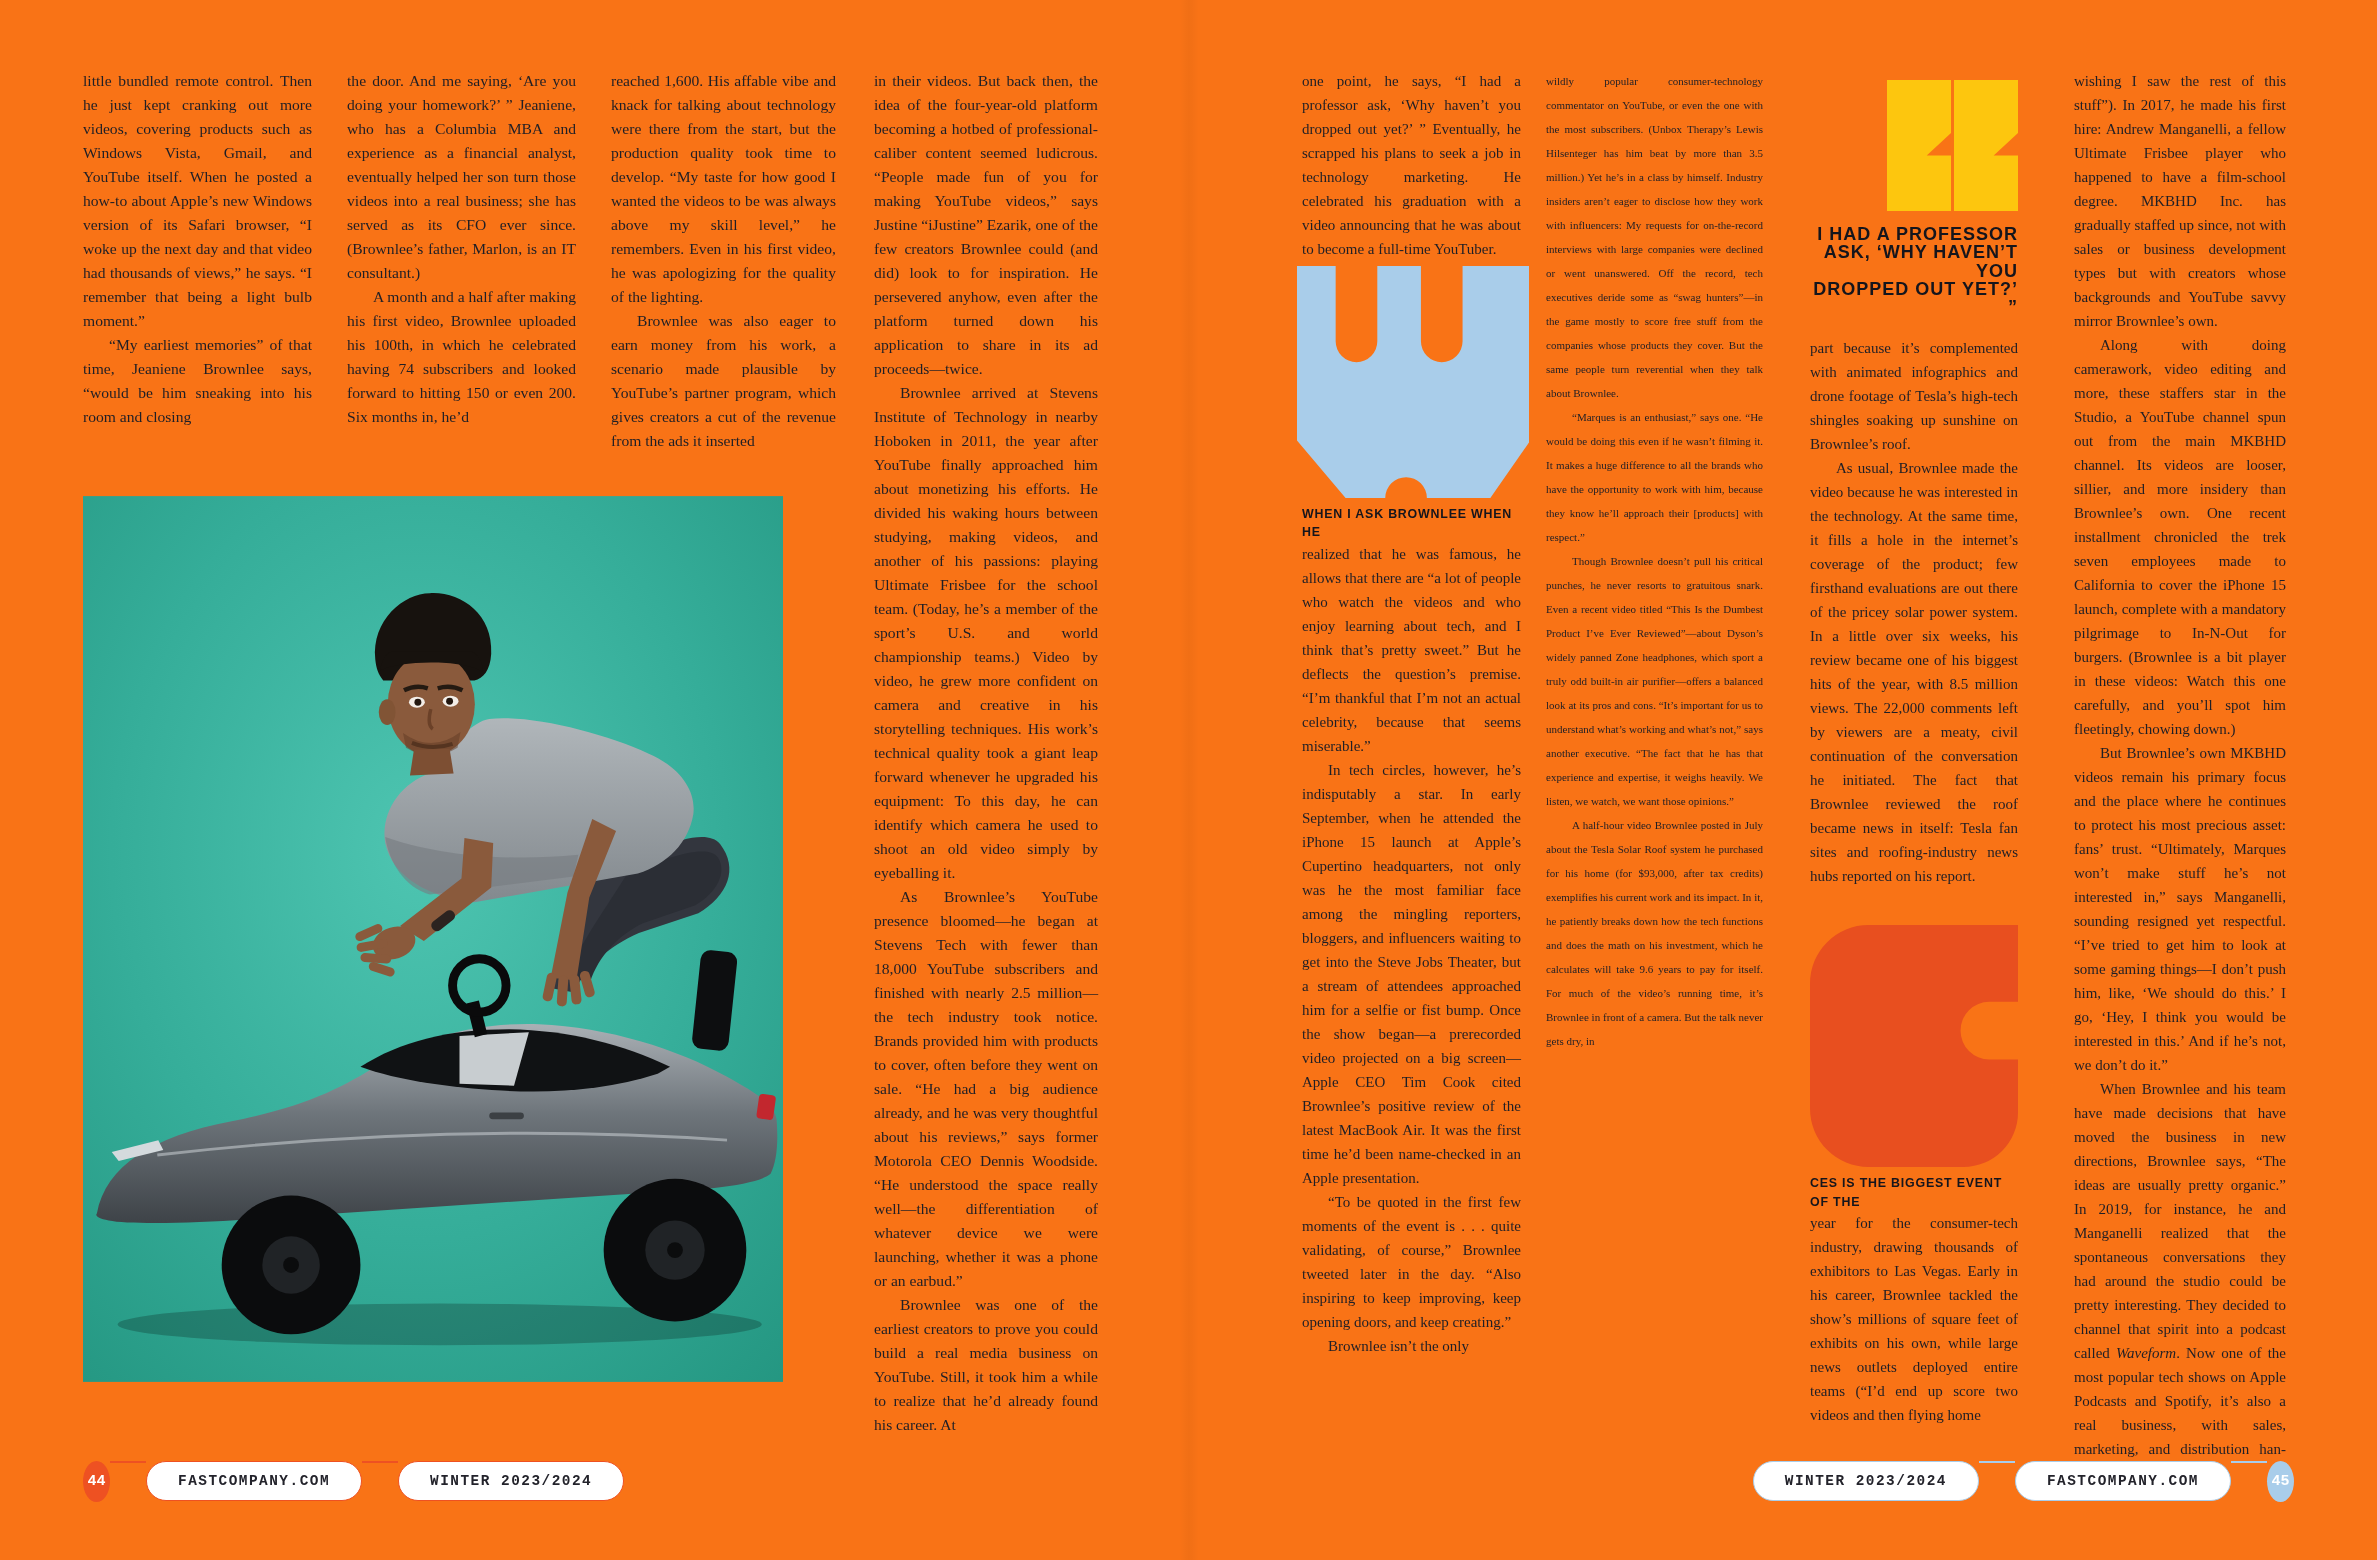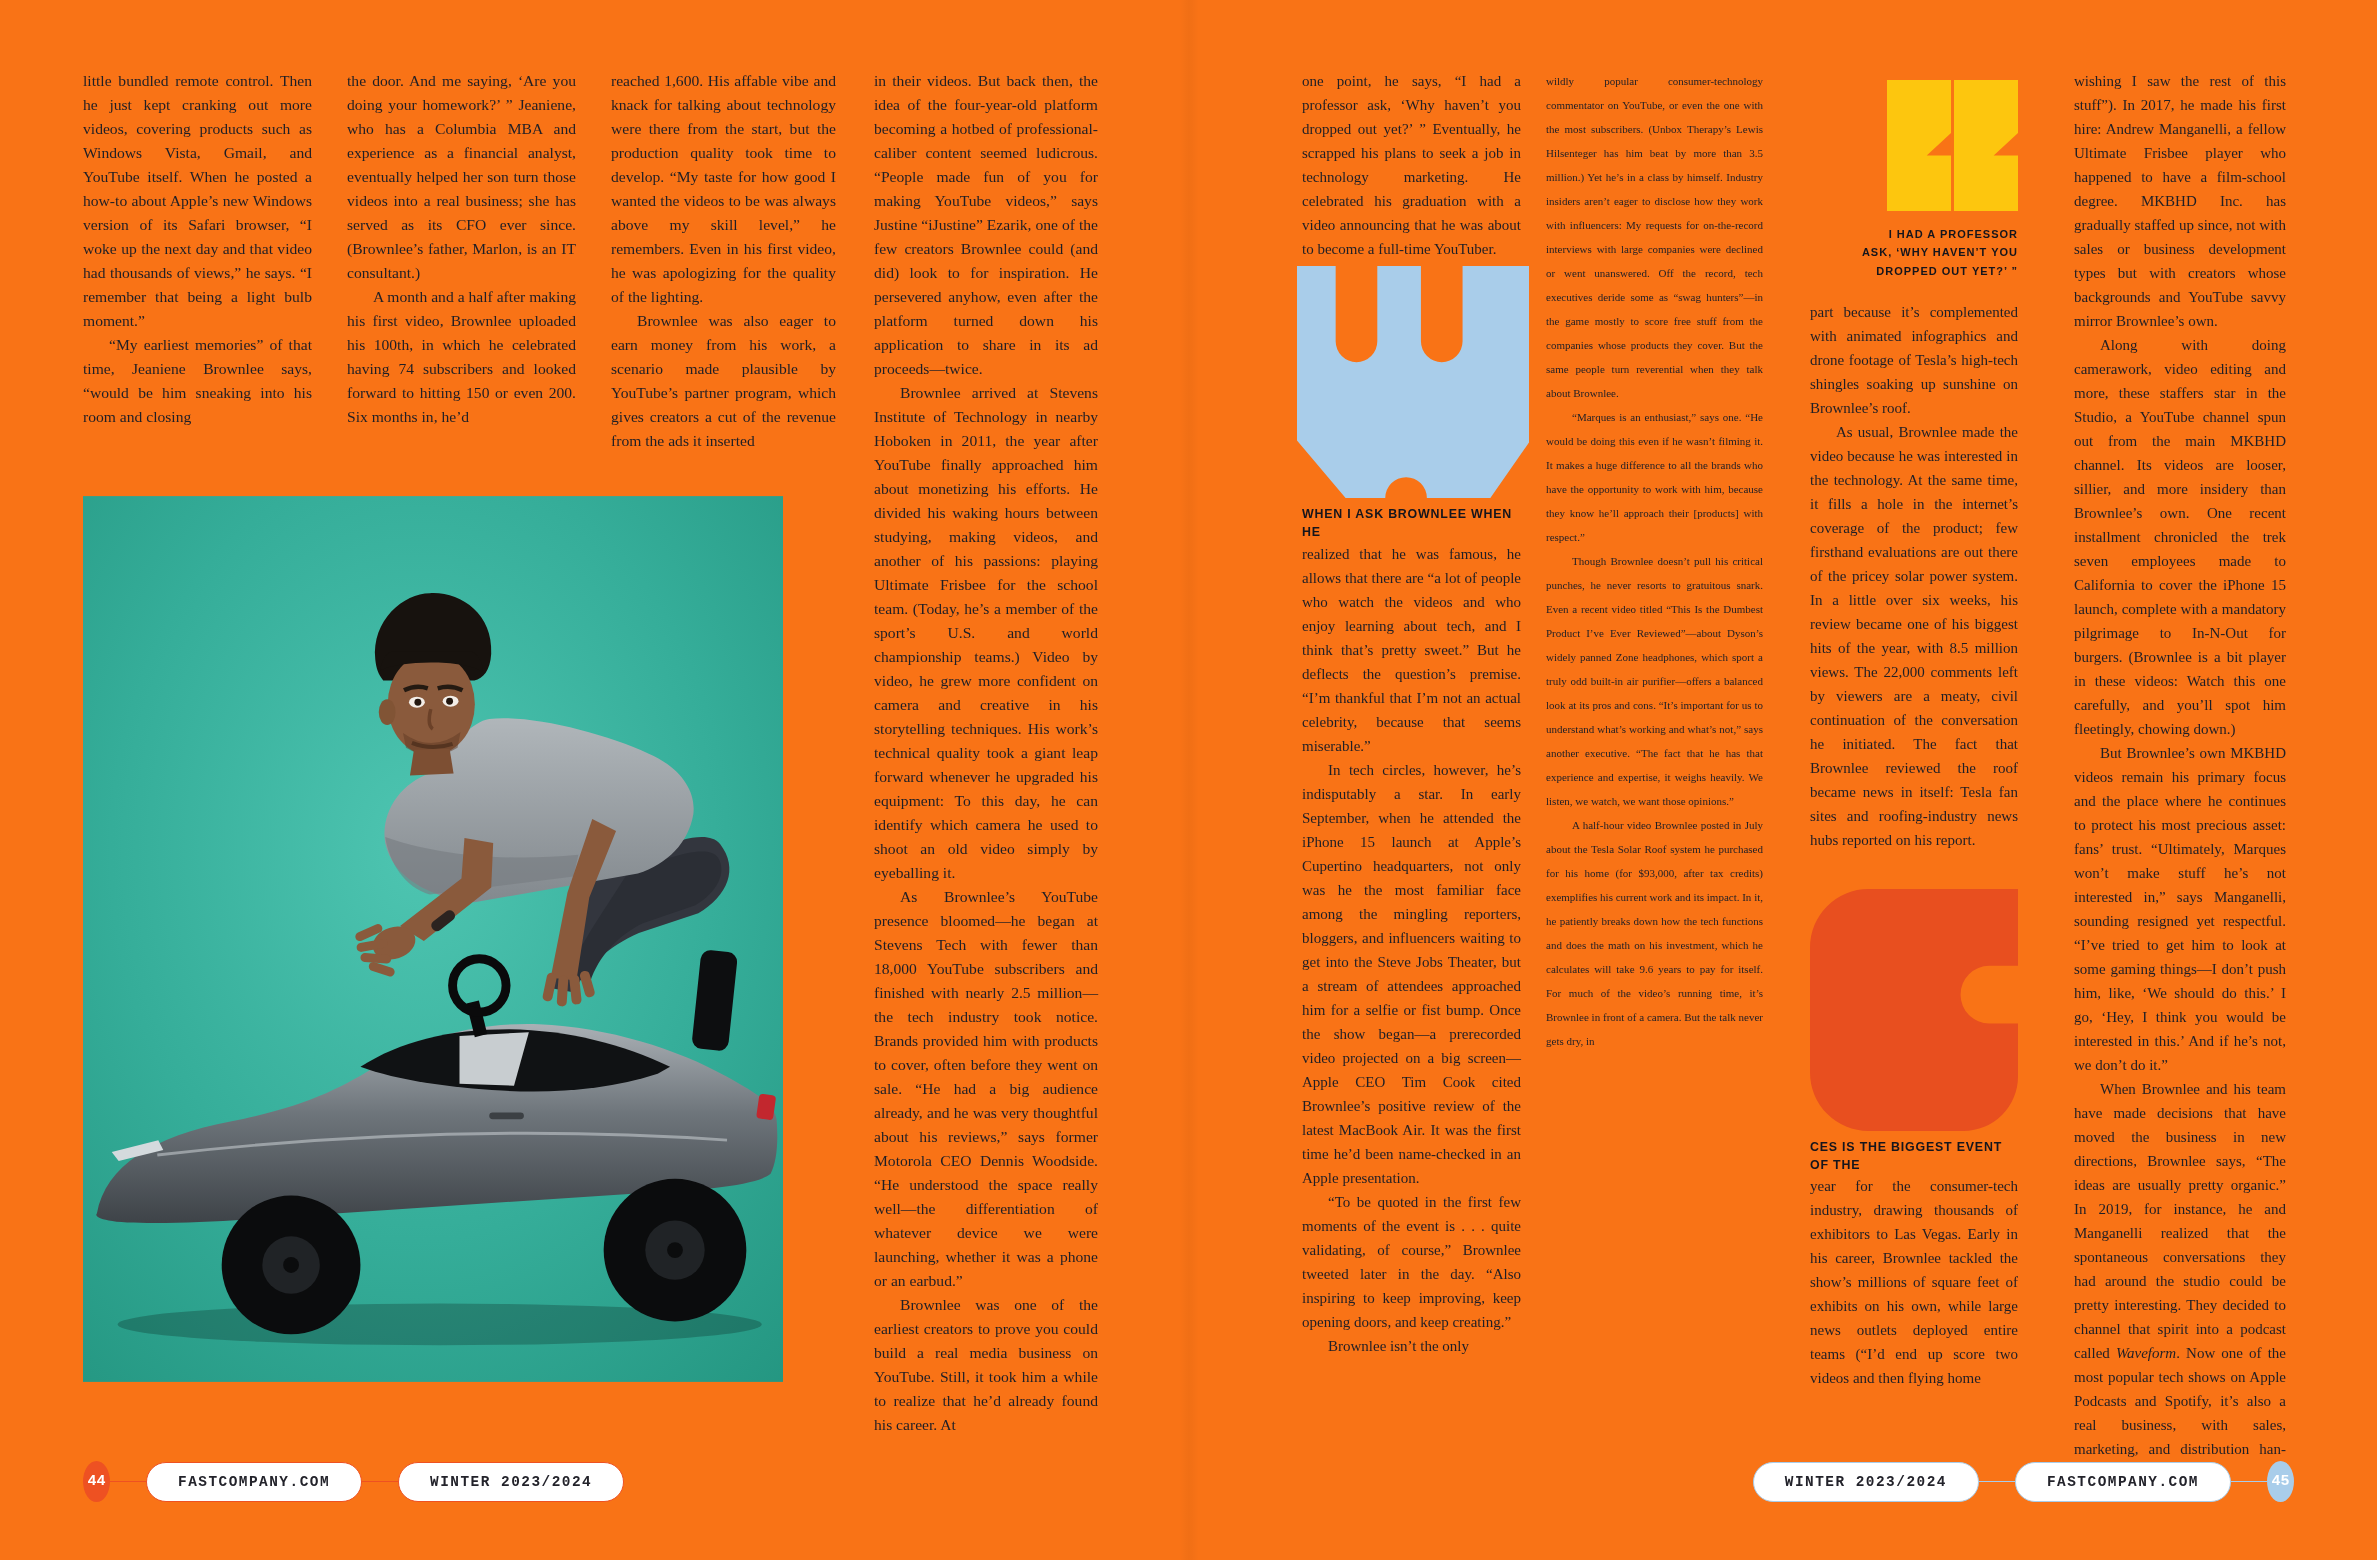--- a/index.html
+++ b/index.html
@@ -14,30 +14,30 @@
   #c0{left:83px;width:229px}
   #c1{left:347px;width:229px}
   #c2{left:611px;width:225px}
   #c3{left:874px;width:224px}
   #c4{left:1302px;width:219px;font-size:15px}
   #c5{left:1546px;width:217px;font-size:11px}
   #c6{left:1810px;width:208px;font-size:15px}
   #c7{left:2074px;width:212px;font-size:15px}
   .pull-caption{font-family:"Liberation Sans", sans-serif;font-weight:bold;color:var(--c-caption_text,#15151c);
                 font-size:12.4px;line-height:18.3px;letter-spacing:0.8px;margin:7px 0 0 0;text-align:left;}
-  .pull-caption.right{text-align:right;font-size:11px;letter-spacing:1px;margin:7px 0 20px 0;}
+  .pull-caption.right{text-align:right;font-size:18px;letter-spacing:1px;margin:7px 0 20px 0;}
   .g-w{margin:5px -8px 6px -5px;}
   .g-w svg{display:block;width:232px;height:232px;}
   .g-quotes{margin:11px 0 1px 0;text-align:right;}
   .g-quotes svg{display:inline-block;width:131px;height:131px;}
   .g-c{margin:37px 0 3px 0;}
   .g-c svg{display:block;width:208px;height:242px;}
   .photo{position:absolute;left:83px;top:496px;width:700px;height:886px;}
   .photo svg{display:block;width:100%;height:100%;}
-  .footer{position:absolute;top:1461px;display:flex;align-items:center;height:41px;
+  .footer{position:absolute;top:1461px;display:flex;height:41px;
           font-family:"Liberation Mono", monospace;font-weight:bold;}
   .footer.left{left:83px;}
   .footer.right{right:83px;}
   .page-dot{width:27px;height:41px;border-radius:50%;display:flex;align-items:center;justify-content:center;
             color:#ffffff;font-size:15px;flex:0 0 auto;}
   .footer.left .page-dot{background:var(--c-footer_orange,#ee5122);}
   .footer.right .page-dot{background:var(--c-footer_blue,#a9cdea);}
   .pill{height:38px;border-radius:21px;background:#fff;display:flex;align-items:center;justify-content:center;
         padding:0 31px;font-size:14.4px;letter-spacing:1.5px;color:#23232b;flex:0 0 auto;}
   .footer.left .pill{border:1.5px solid var(--c-footer_orange,#ee5122);}

